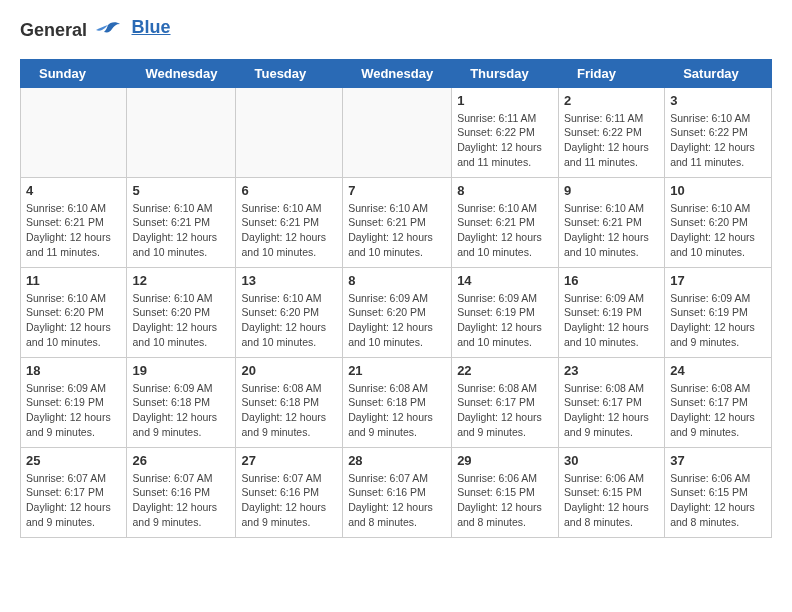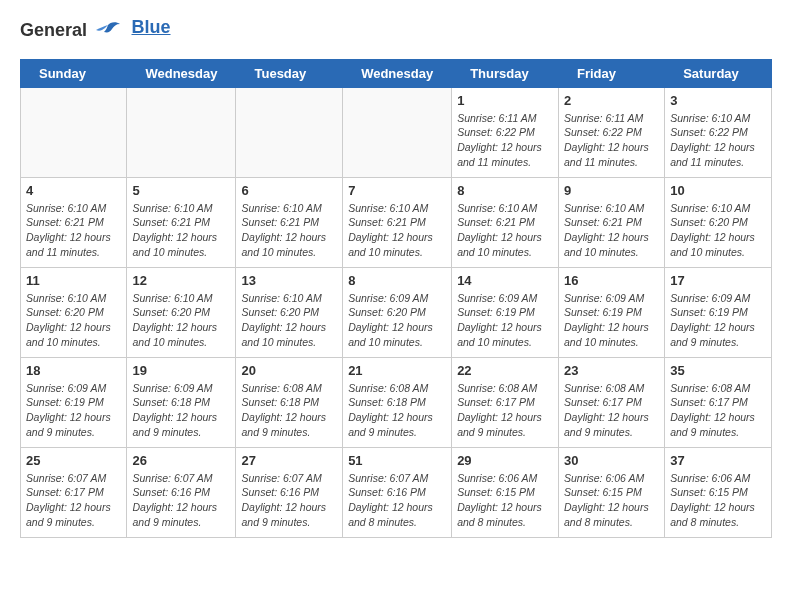--- a/index.html
+++ b/index.html
@@ -75,21 +75,20 @@
       font-size: 13px;
       font-weight: bold;
       color: #333;
       display: block;
       margin-bottom: 3px;
     }
     .day-info {
       font-size: 10.5px;
       line-height: 1.4;
       color: #444;
-      font-style: italic;
     }
   </style>
 </head>
 <body>
 
 <div class="header-section">
   <div class="logo">
     <div>
       <span class="logo-text-general">General</span>
       <svg width="28" height="22" viewBox="0 0 28 22" style="display:inline-block;vertical-align:middle;margin-left:2px;">
@@ -283,21 +282,21 @@
 and 9 minutes.</div>
         </td>
         <td>
           <span class="day-number">23</span>
           <div class="day-info" style="white-space: pre-line;">Sunrise: 6:08 AM
 Sunset: 6:17 PM
 Daylight: 12 hours
 and 9 minutes.</div>
         </td>
         <td>
-          <span class="day-number">35</span>
+          <span class="day-number">24</span>
           <div class="day-info" style="white-space: pre-line;">Sunrise: 6:08 AM
 Sunset: 6:17 PM
 Daylight: 12 hours
 and 9 minutes.</div>
         </td>
       </tr>
       <tr>
         <td>
           <span class="day-number">25</span>
           <div class="day-info" style="white-space: pre-line;">Sunrise: 6:07 AM
@@ -313,21 +312,21 @@
 and 9 minutes.</div>
         </td>
         <td>
           <span class="day-number">27</span>
           <div class="day-info" style="white-space: pre-line;">Sunrise: 6:07 AM
 Sunset: 6:16 PM
 Daylight: 12 hours
 and 9 minutes.</div>
         </td>
         <td>
-          <span class="day-number">51</span>
+          <span class="day-number">28</span>
           <div class="day-info" style="white-space: pre-line;">Sunrise: 6:07 AM
 Sunset: 6:16 PM
 Daylight: 12 hours
 and 8 minutes.</div>
         </td>
         <td>
           <span class="day-number">29</span>
           <div class="day-info" style="white-space: pre-line;">Sunrise: 6:06 AM
 Sunset: 6:15 PM
 Daylight: 12 hours

